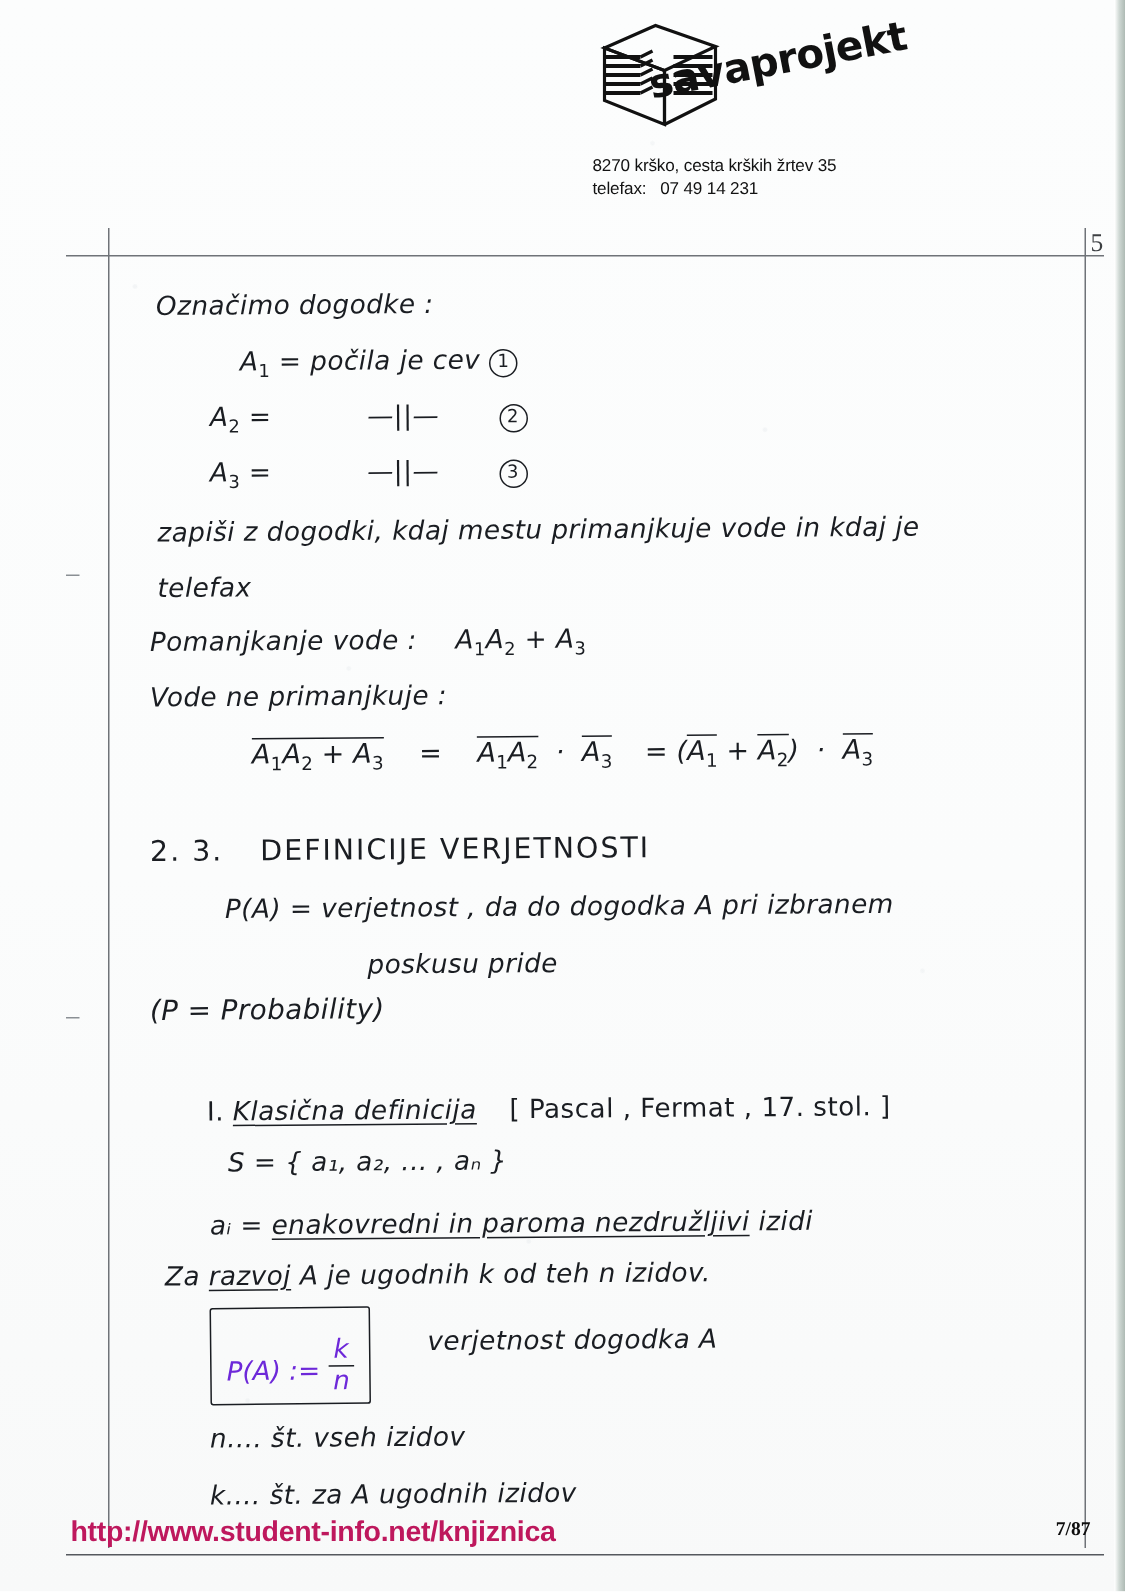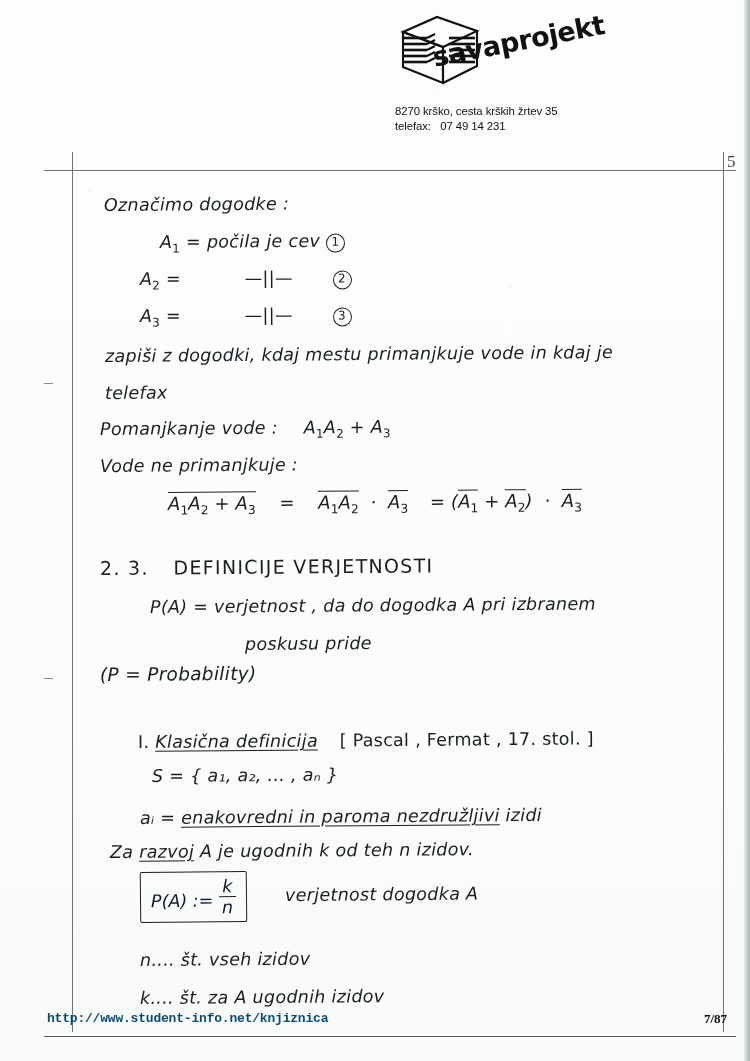--- a/index.html
+++ b/index.html
@@ -166,47 +166,47 @@
   .frac .den {
     display: block;
     padding: 1px 3px 0 3px;
     line-height: 1.05;
   }
 
   .boxed {
     position: absolute;
     border: 1.4px solid #1a1d22;
     border-radius: 2px;
-    padding: 5px 10px 4px 10px;
+    padding: 19px 10px 4px 10px;
     transform: rotate(-0.6deg);
     transform-origin: left center;
     font-family: "DejaVu Sans", sans-serif;
     font-style: italic;
     font-size: 17.5px;
-    color: #0f172a;
+    color: #6d28d9;
     white-space: nowrap;
   }
 
   
   .footer-rule {
     position: absolute;
     left: 44px;
     top: 1036px;
     width: 692px;
     height: 0;
     border-top: 1.2px solid #55595e;
   }
   .footer-url {
     position: absolute;
     left: 47px;
     top: 1011px;
-    font-family: Liberation Mono, monospace;
+    font-family: Liberation Sans, sans-serif;
     font-weight: 700;
-    font-size: 13px;
-    color: #0c4a6e;
+    font-size: 19px;
+    color: #be185d;
     letter-spacing: -0.2px;
   }
   .footer-page {
     position: absolute;
     right: 23px;
     top: 1011px;
     font-family: "Liberation Serif", serif;
     font-weight: 700;
     font-size: 13px;
     color: #0e0e0e;

